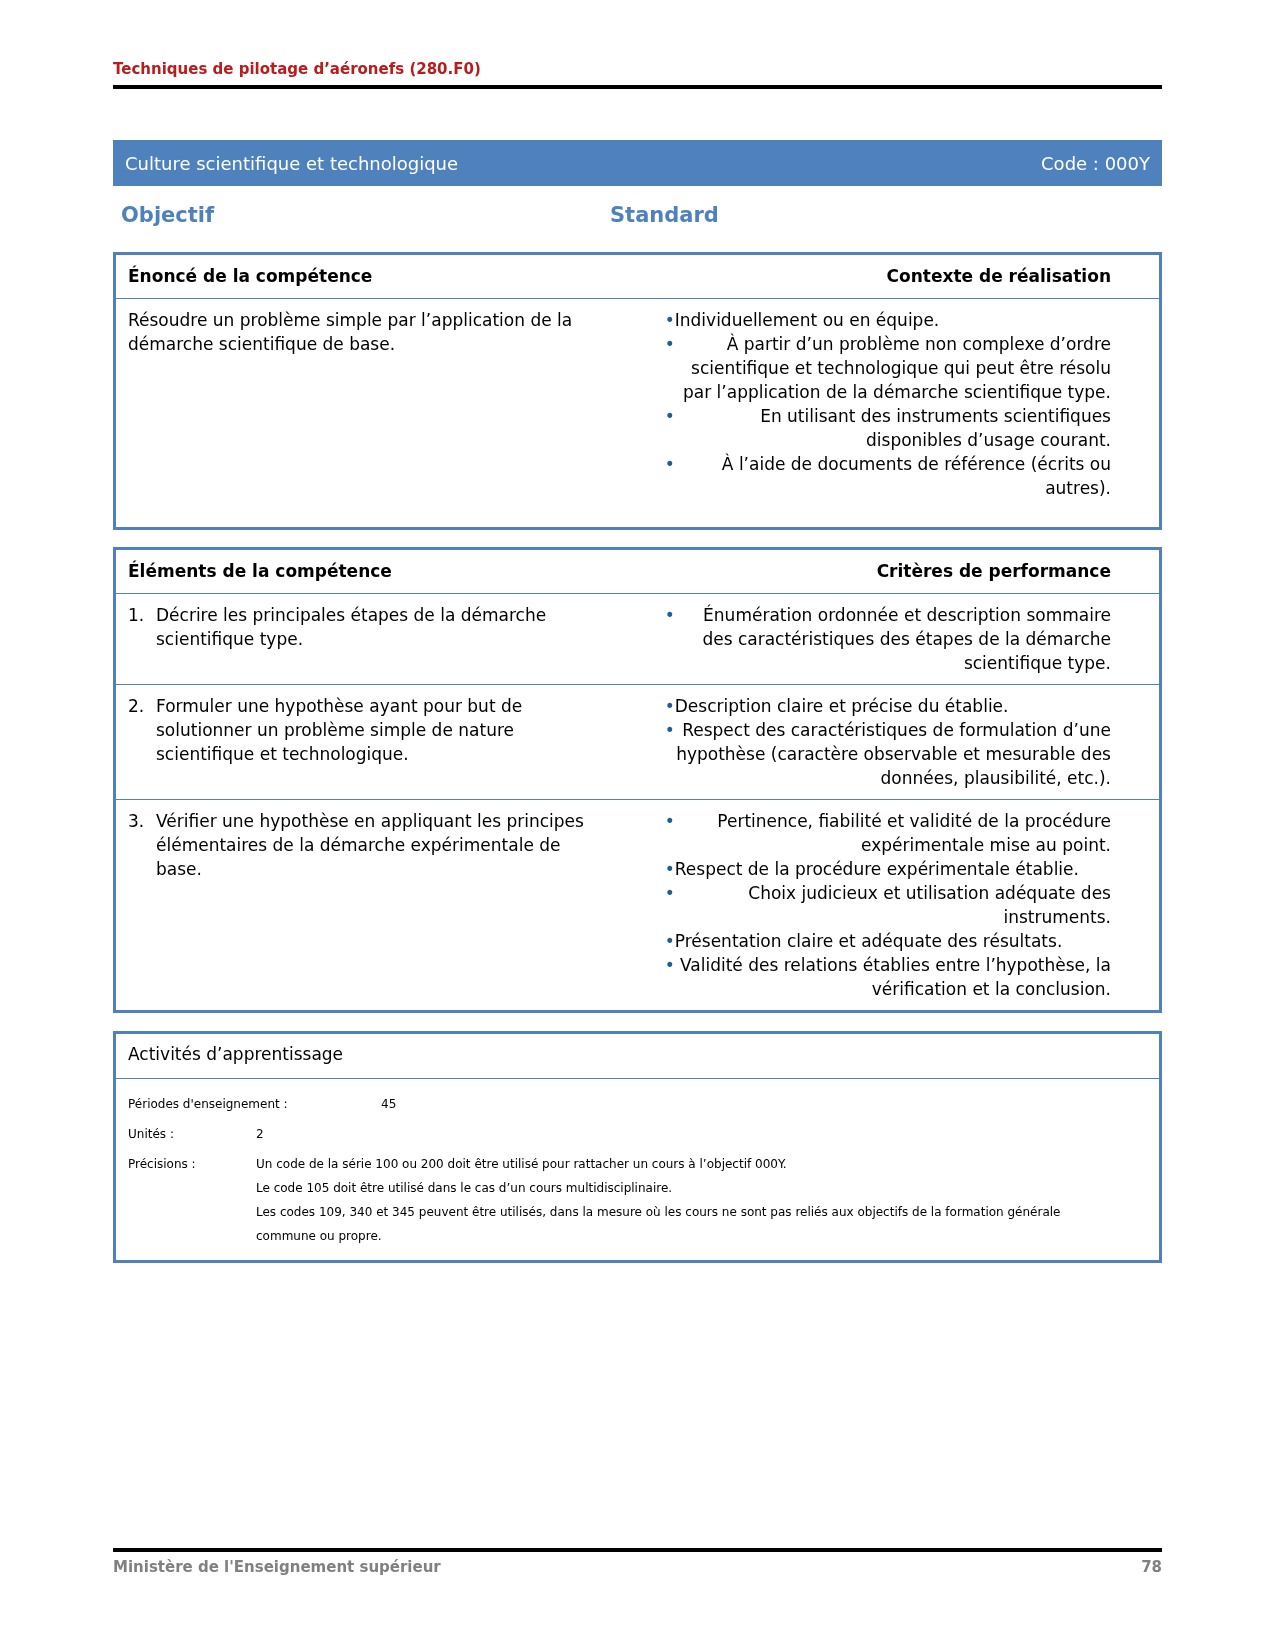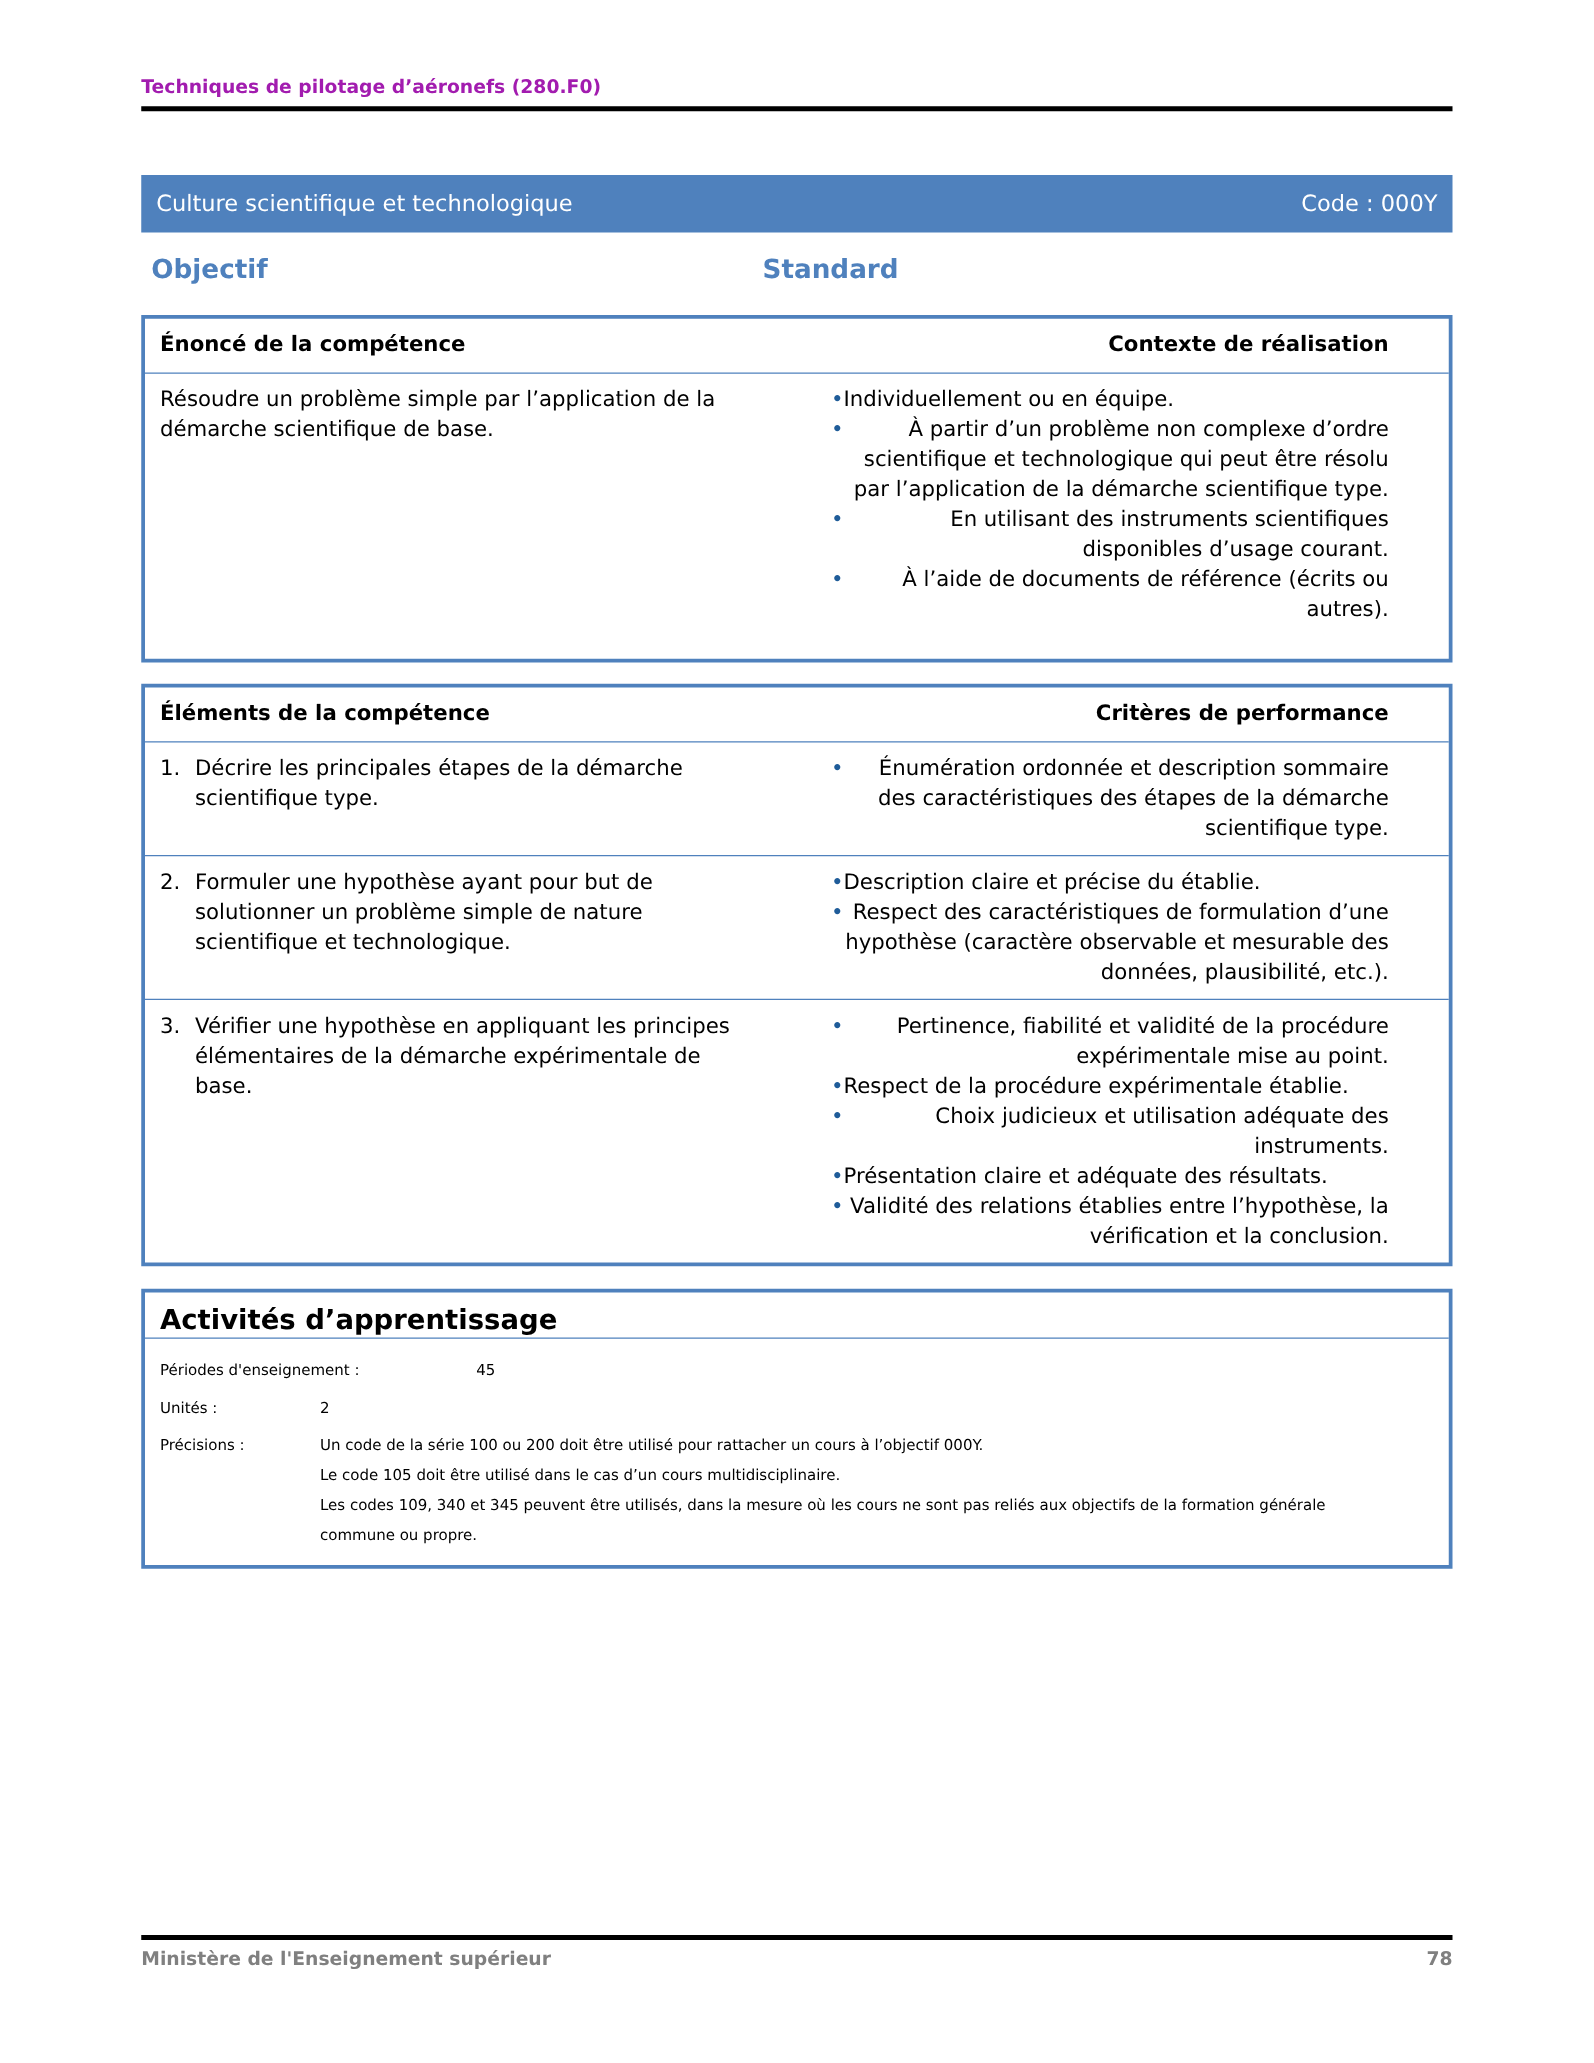--- a/index.html
+++ b/index.html
@@ -9,21 +9,21 @@
     background:#ffffff;
     font-family:"DejaVu Sans","Liberation Sans",sans-serif;
     color:#000;
     overflow:hidden;
   }
   .content { margin:0 113px; width:1049px; }
 
   
   .running-header {
     padding-top:60px;
-    font-size:15px; font-weight:bold; color:#a21caf;
+    font-size:15px; font-weight:bold; color:#b91c1c;
   }
   .header-rule { height:4px; background:#000; margin-top:7px; }
 
   
   .banner {
     margin-top:51px;
     background:#4f81bd; color:#fff;
     height:46px;
     display:flex; justify-content:space-between; align-items:center;
     padding:0 12px; box-sizing:border-box;
@@ -56,21 +56,21 @@
   .num-item { display:flex; font-size:17px; line-height:24px; }
   .num-item .num { flex:none; width:28px; }
 
   .bullet-item { display:flex; padding-left:25px; font-size:17px; line-height:24px; }
   .bullet-item .glyph { flex:none; width:42px; color:#1f5c99; }
 
   .mt17 { margin-top:17px; }
   .mt18 { margin-top:18px; }
 
   
-  .act-header { padding:10px 12px 1px; font-size:22px; font-weight:bold; border-bottom:1.5px solid #4f81bd; }
+  .act-header { padding:10px 12px 14px; font-size:17px; font-weight:normal; border-bottom:1.5px solid #4f81bd; }
   .act-body { padding:7px 12px 12px; font-size:12px; }
   .act-row { display:flex; line-height:24px; margin-top:6px; }
   .act-label { flex:none; }
   .w-periodes { width:253px; }
   .w-unites { width:128px; }
   .w-precisions { width:128px; }
   .prec-lines { width:810px; }
   .prec-lines p { margin:0; line-height:24px; }
 
   

